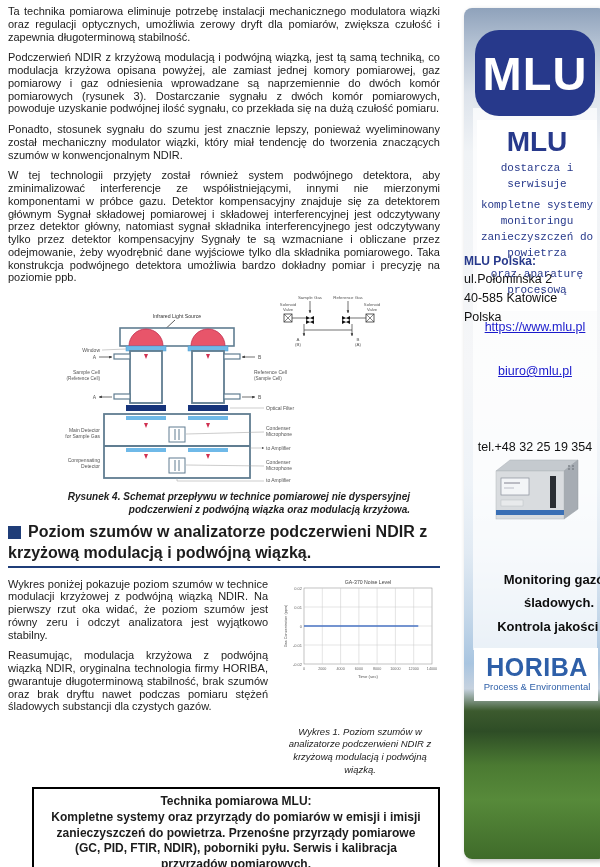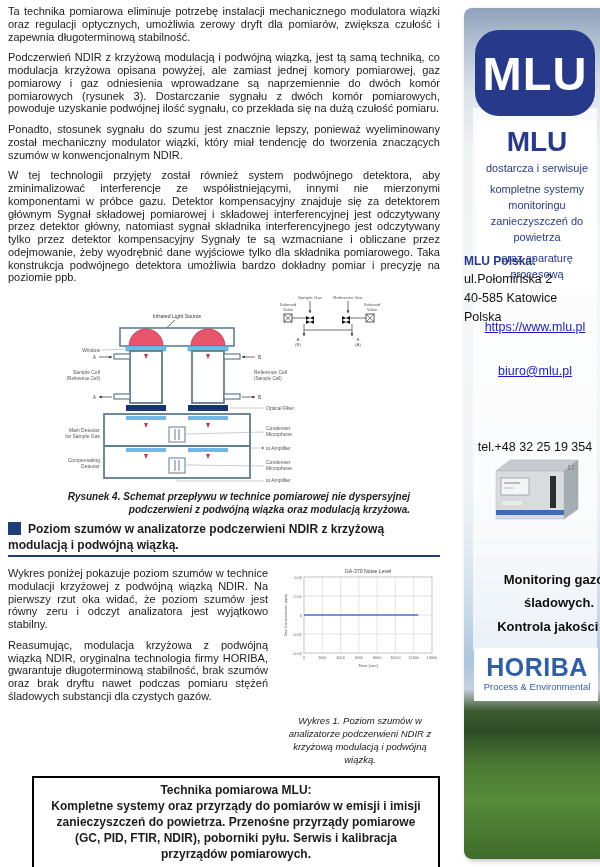--- a/index.html
+++ b/index.html
@@ -5,21 +5,21 @@
   html,body{margin:0;padding:0;}
   body{
     width:600px;height:867px;position:relative;overflow:hidden;
     background:#fff;font-family:"Liberation Sans",sans-serif;color:#1c1c1c;
   }
   
   .main{position:absolute;left:8px;top:5px;width:432px;}
   p.body{font-size:11px;line-height:1.16;text-align:justify;margin:0 0 8px 0;}
   .fig-wrap{margin:0 0 0 34px;}
   .caption{font-style:italic;font-size:10px;text-align:right;margin:2px 30px 6px 30px;line-height:1.3;color:#222;font-weight:bold;}
-  .heading{font-weight:bold;font-size:12px;line-height:1.3;margin:4px 0 2px 0;}
+  .heading{font-weight:bold;font-size:16px;line-height:1.3;margin:4px 0 2px 0;}
   .bullet{display:inline-block;width:13px;height:13px;background:#1f3d78;margin-right:7px;vertical-align:-2px;}
   .rule{border:0;border-top:2px solid #1f3d78;margin:2px 0 10px 0;}
   .two-col{display:flex;gap:12px;}
   .col-left{width:262px;}
   .col-right{width:160px;text-align:center;}
   .chart-caption{font-style:italic;font-size:9.5px;line-height:1.35;margin-top:36px;color:#222;}
   .mlu-box{border:2px solid #000;margin:10px 0 0 24px;padding:5px 10px;text-align:center;font-weight:bold;font-size:12px;line-height:1.32;}
   .footer{text-align:center;font-size:6.5px;color:#555;margin-top:9px;line-height:1.55;}
   
   .sidebar{
@@ -31,21 +31,21 @@
       #a9c5e0 77%, #c6d2df 80%,
       #3c5a2e 82.6%, #2e4d26 85%, #4b7a32 89%, #578a3a 93%, #3f6b2a 100%);
   }
   .panel{position:absolute;left:9px;right:9px;top:100px;height:542px;background:rgba(255,255,255,.72);}
   .logo{position:absolute;top:22px;left:11px;width:120px;height:86px;background:#27398b;border-radius:24px;
         display:flex;align-items:center;justify-content:center;}
   .logo span{color:#fff;font-size:47px;font-weight:bold;letter-spacing:1px;}
   .intro{position:absolute;top:112px;left:13px;width:116px;background:rgba(255,255,255,.95);
          padding:6px 2px 12px 2px;text-align:center;}
   .intro-title{color:#27398b;font-size:28px;font-weight:bold;margin-bottom:3px;}
-  .intro-line{color:#27398b;font-size:11px;line-height:1.45;display:block;}
+  .intro-line{color:#27398b;font-size:11px;line-height:1.45;display:block;font-family:Liberation Mono, monospace;}
   .intro-line.gap{margin-top:5px;}
   .contact{position:absolute;top:246px;width:100%;}
   .contact-title{color:#27398b;font-weight:bold;font-size:12px;margin-bottom:2px;}
   .addr{font-size:12.5px;line-height:1.5;color:#111;}
   .side-link{display:block;position:absolute;width:100%;text-align:center;
              color:#1a1acc;text-decoration:underline;font-size:12.5px;}
   .phone{position:absolute;top:432px;width:100%;text-align:center;font-size:12.5px;color:#111;}
   .device{position:absolute;top:447px;left:24px;}
   .tagline{position:absolute;top:560px;width:100%;text-align:center;font-weight:bold;font-size:13px;color:#0d0d0d;line-height:1.8;padding-left:24px;}
   .horiba-box{position:absolute;top:640px;left:10px;width:122px;background:#fff;padding:7px 0 9px 2px;text-align:center;}

